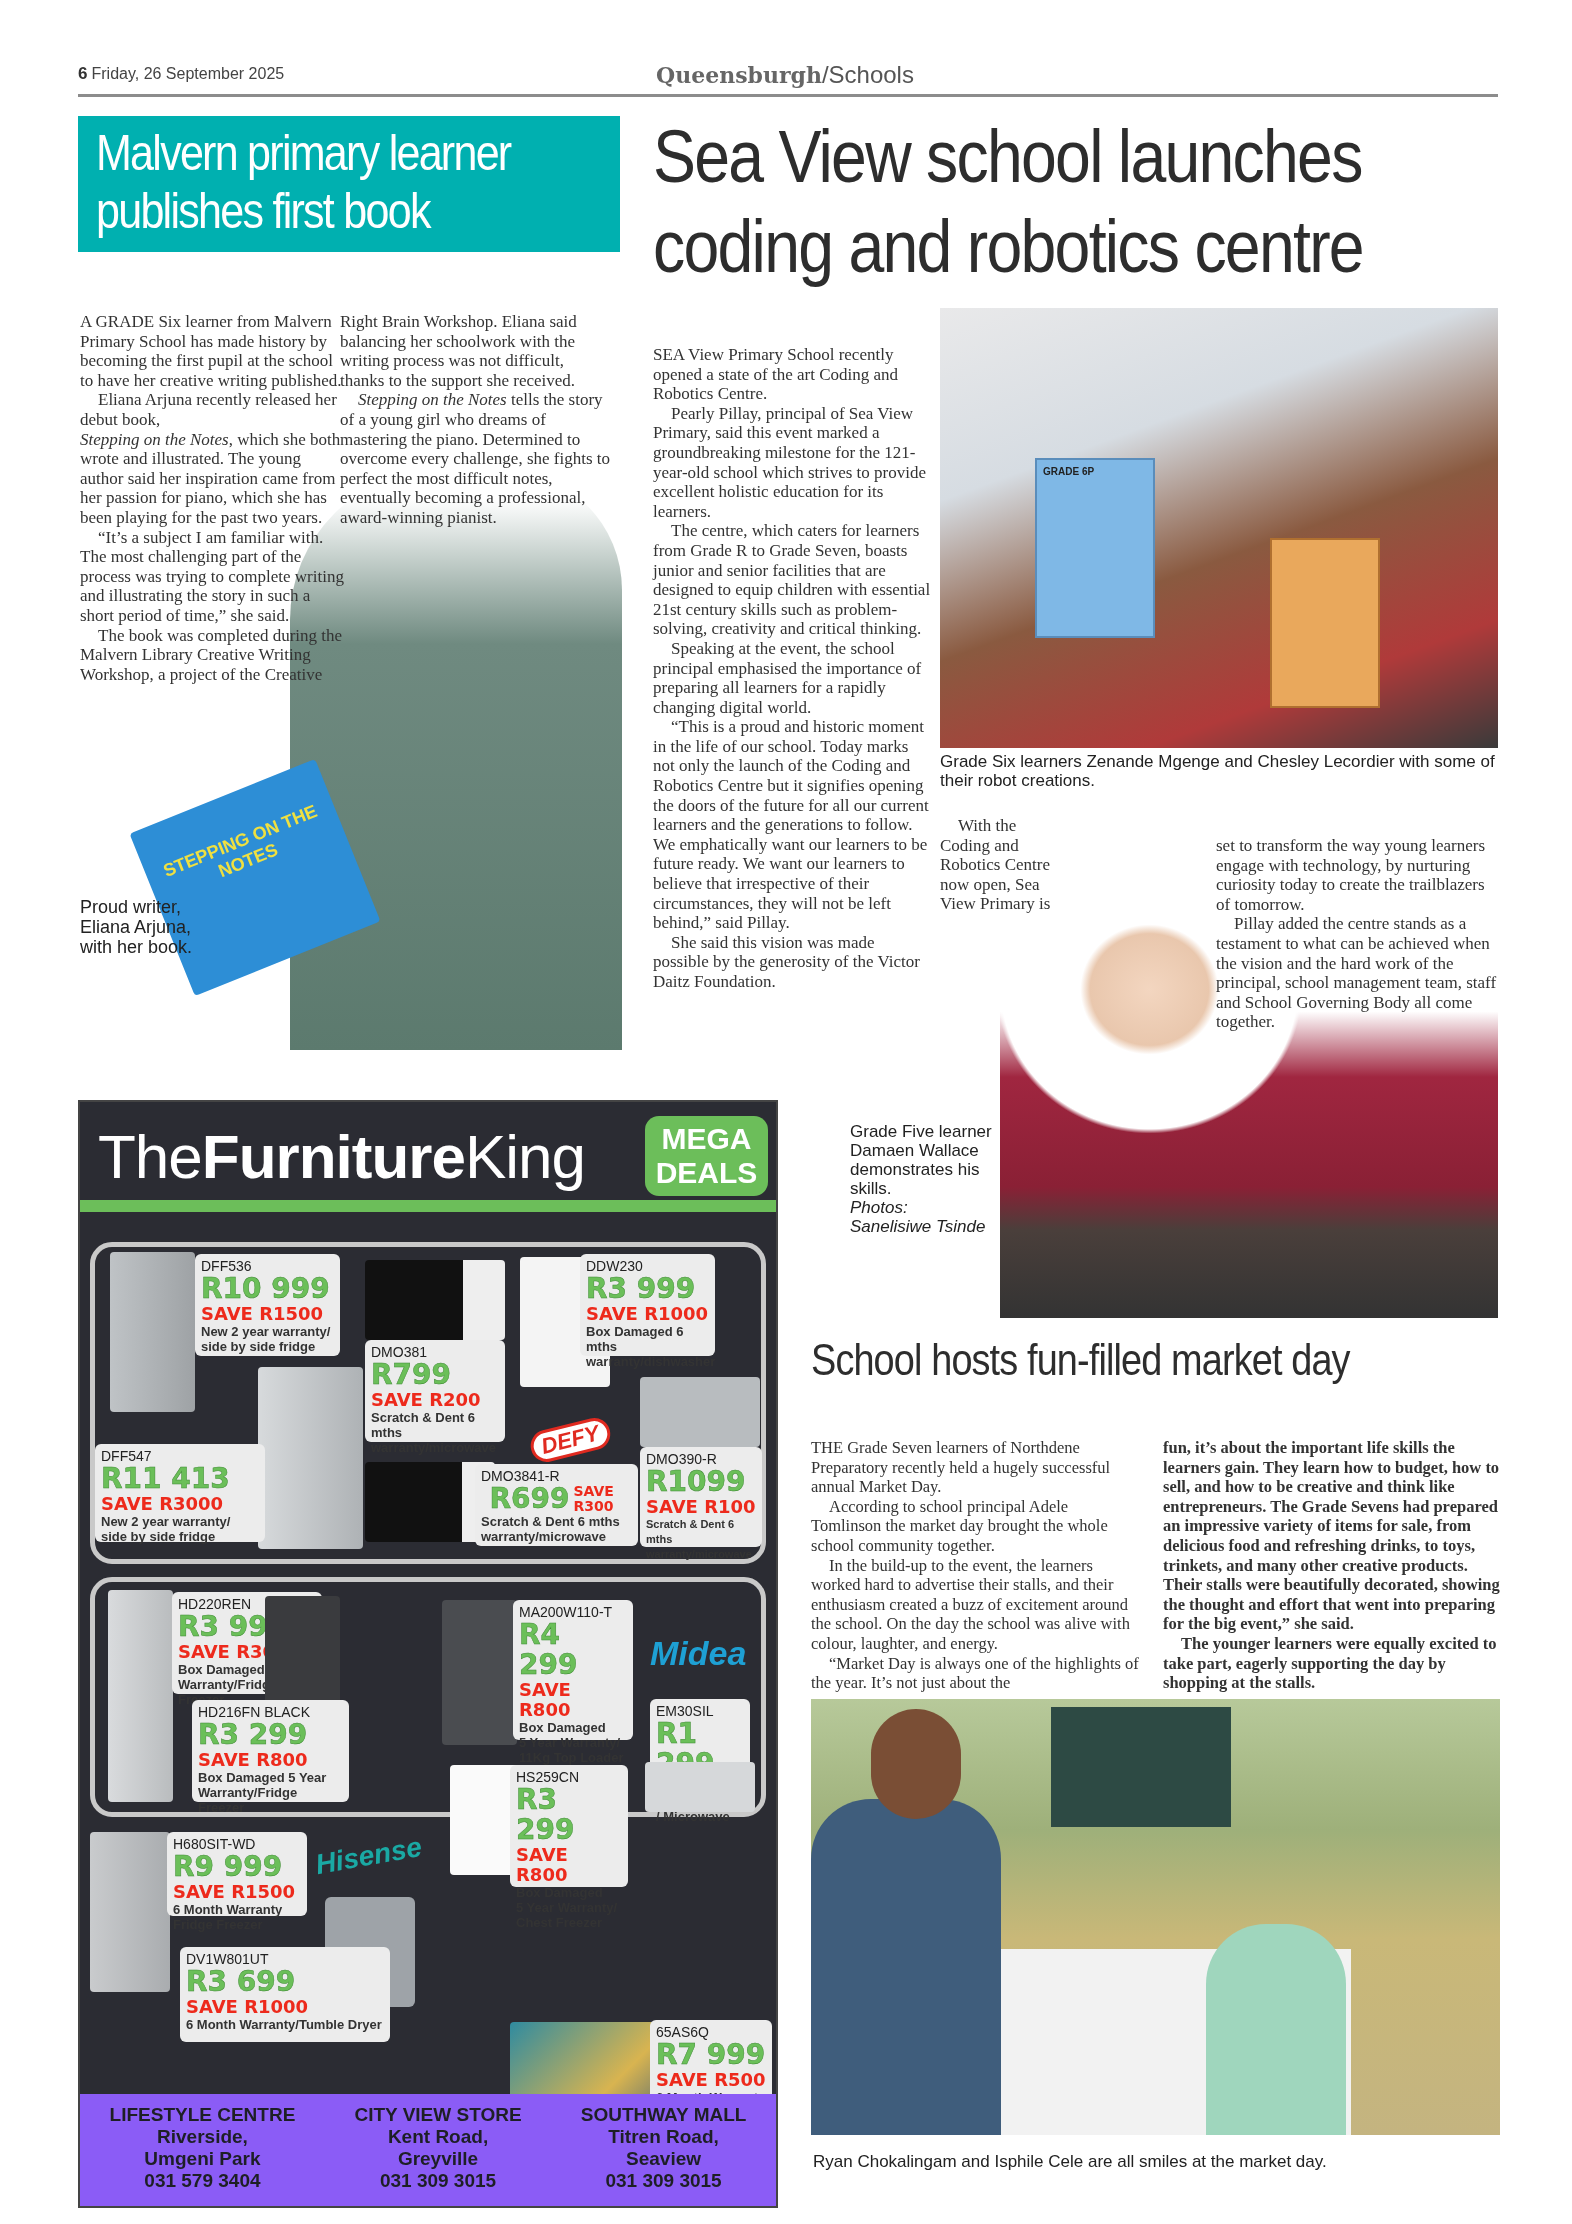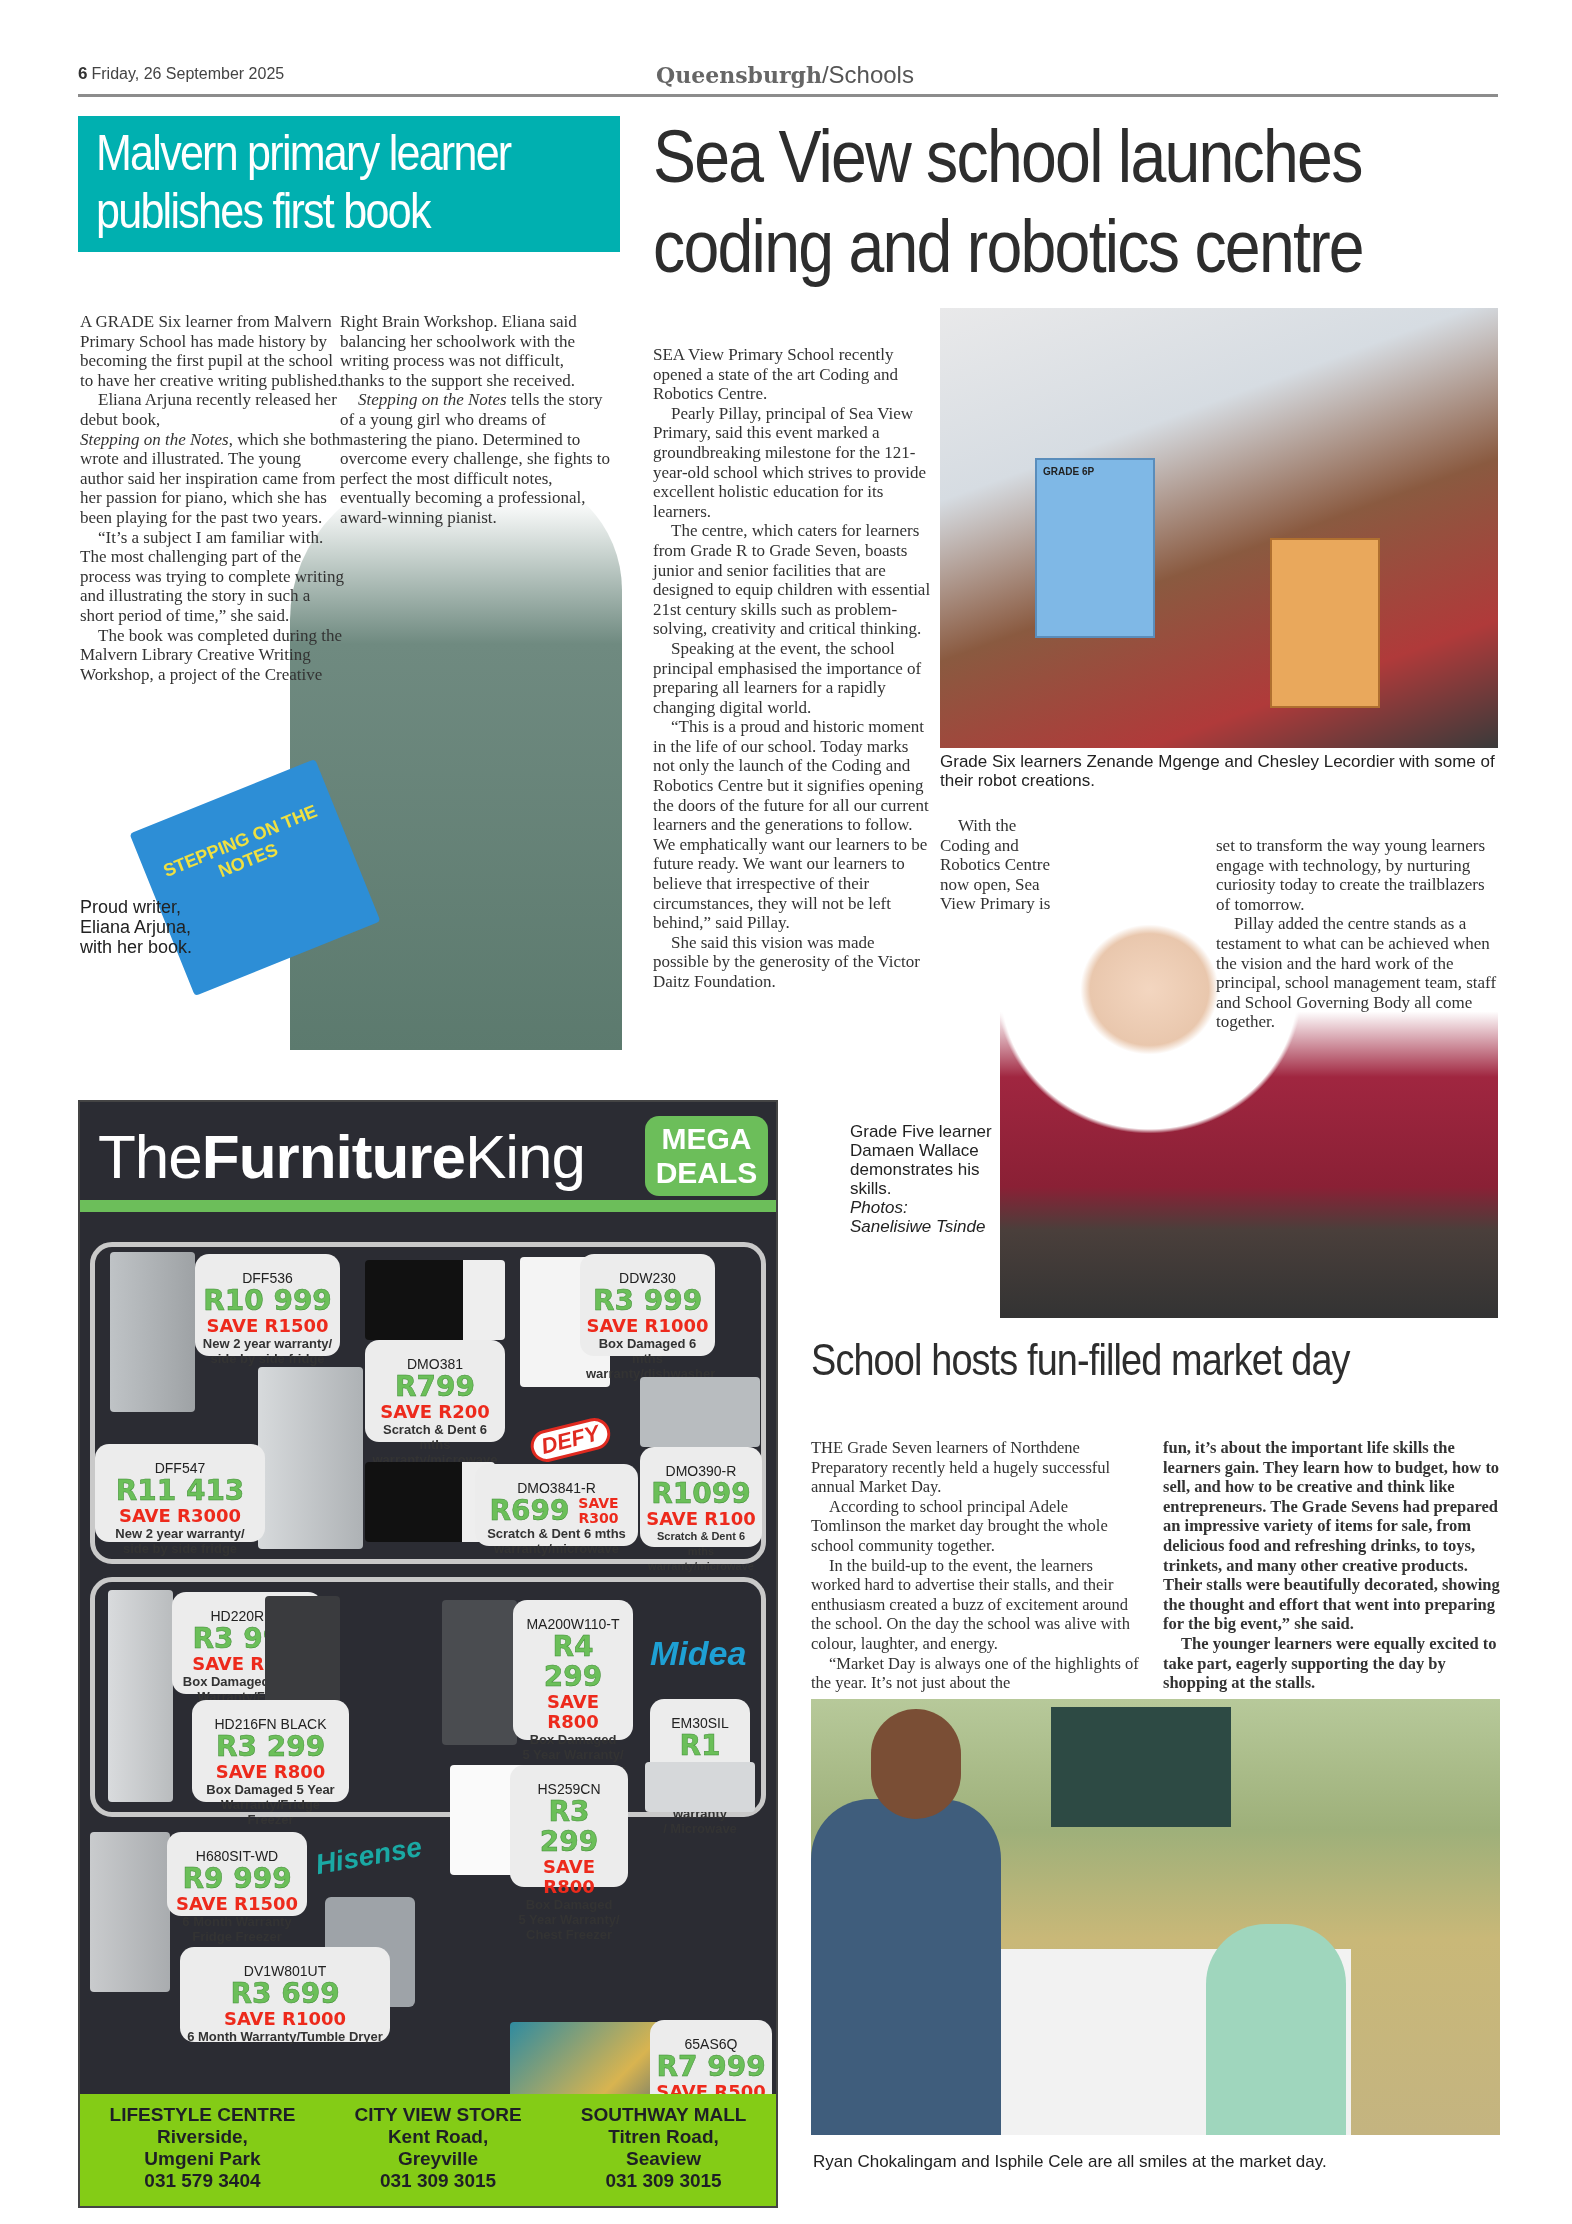--- a/index.html
+++ b/index.html
@@ -52,28 +52,28 @@
   
   .market-photo { left: 811px; top: 1699px; width: 689px; height: 436px; background: linear-gradient(180deg,#b7c99a 0%, #9eb07a 30%, #c9b878 55%, #c4b480 100%); }
 
   
   .ad { left: 78px; top: 1100px; width: 700px; height: 1108px; background: #2b2c33; border: 2px solid #444; }
   .ad-logo-bar { position: absolute; left: 0; top: 0; width: 100%; height: 110px; background: #2b2c33; border-bottom: 12px solid #6cbe5a; }
   .logo-text { position: absolute; left: 18px; top: 22px; color: #fff; font-family: "Liberation Sans", sans-serif; font-size: 62px; line-height: 66px; letter-spacing: -1px; white-space: nowrap; }
   .logo-text b { font-weight: bold; }
   .mega { position: absolute; left: 565px; top: 14px; width: 123px; height: 80px; background: #6cbe5a; border-radius: 14px; color: #fff; font-family: "Liberation Sans", sans-serif; font-weight: bold; font-size: 30px; line-height: 34px; text-align: center; padding-top: 6px; }
   .panel { position: absolute; border: 5px solid #c9c9c9; border-radius: 22px; }
-  .card { position: absolute; background: #ececec; border-radius: 14px; text-align: center; font-family: "Liberation Sans", sans-serif; color: #222; padding: 16px 6px; }
+  .card { position: absolute; background: #ececec; border-radius: 6px; font-family: "Liberation Sans", sans-serif; color: #222; padding: 4px 6px; }
   .card .model { font-size: 14px; line-height: 16px; }
   .card .price { font-family: "DejaVu Sans", sans-serif; font-weight: bold; color: #6bbf59; font-size: 28px; line-height: 30px; -webkit-text-stroke: 0.5px #3f8b34; }
   .card .save { font-family: "DejaVu Sans", sans-serif; font-weight: bold; color: #ed2a1c; font-size: 18px; line-height: 20px; }
   .card .desc { font-size: 13px; line-height: 15px; font-weight: bold; color: #333; }
   .appl { position: absolute; border-radius: 4px; }
   .brand-badge { position: absolute; font-family: "Liberation Sans", sans-serif; font-weight: bold; font-style: italic; }
-  .stores { position: absolute; left: 0; bottom: 0; width: 100%; height: 112px; background: #84cc16; display: flex; justify-content: space-around; text-align: center; font-family: "Liberation Sans", sans-serif; font-weight: bold; color: #1e1f26; font-size: 19px; line-height: 22px; padding-top: 10px; }
+  .stores { position: absolute; left: 0; bottom: 0; width: 100%; height: 112px; background: #8b5cf6; display: flex; justify-content: space-around; text-align: center; font-family: "Liberation Sans", sans-serif; font-weight: bold; color: #1e1f26; font-size: 19px; line-height: 22px; padding-top: 10px; }
 </style>
 </head>
 <body>
 
 <div class="abs page-header">
   <div class="header-left">
     <span class="page-num">6</span>
     <span class="page-date">Friday, 26 September 2025</span>
   </div>
   <div class="header-center">

